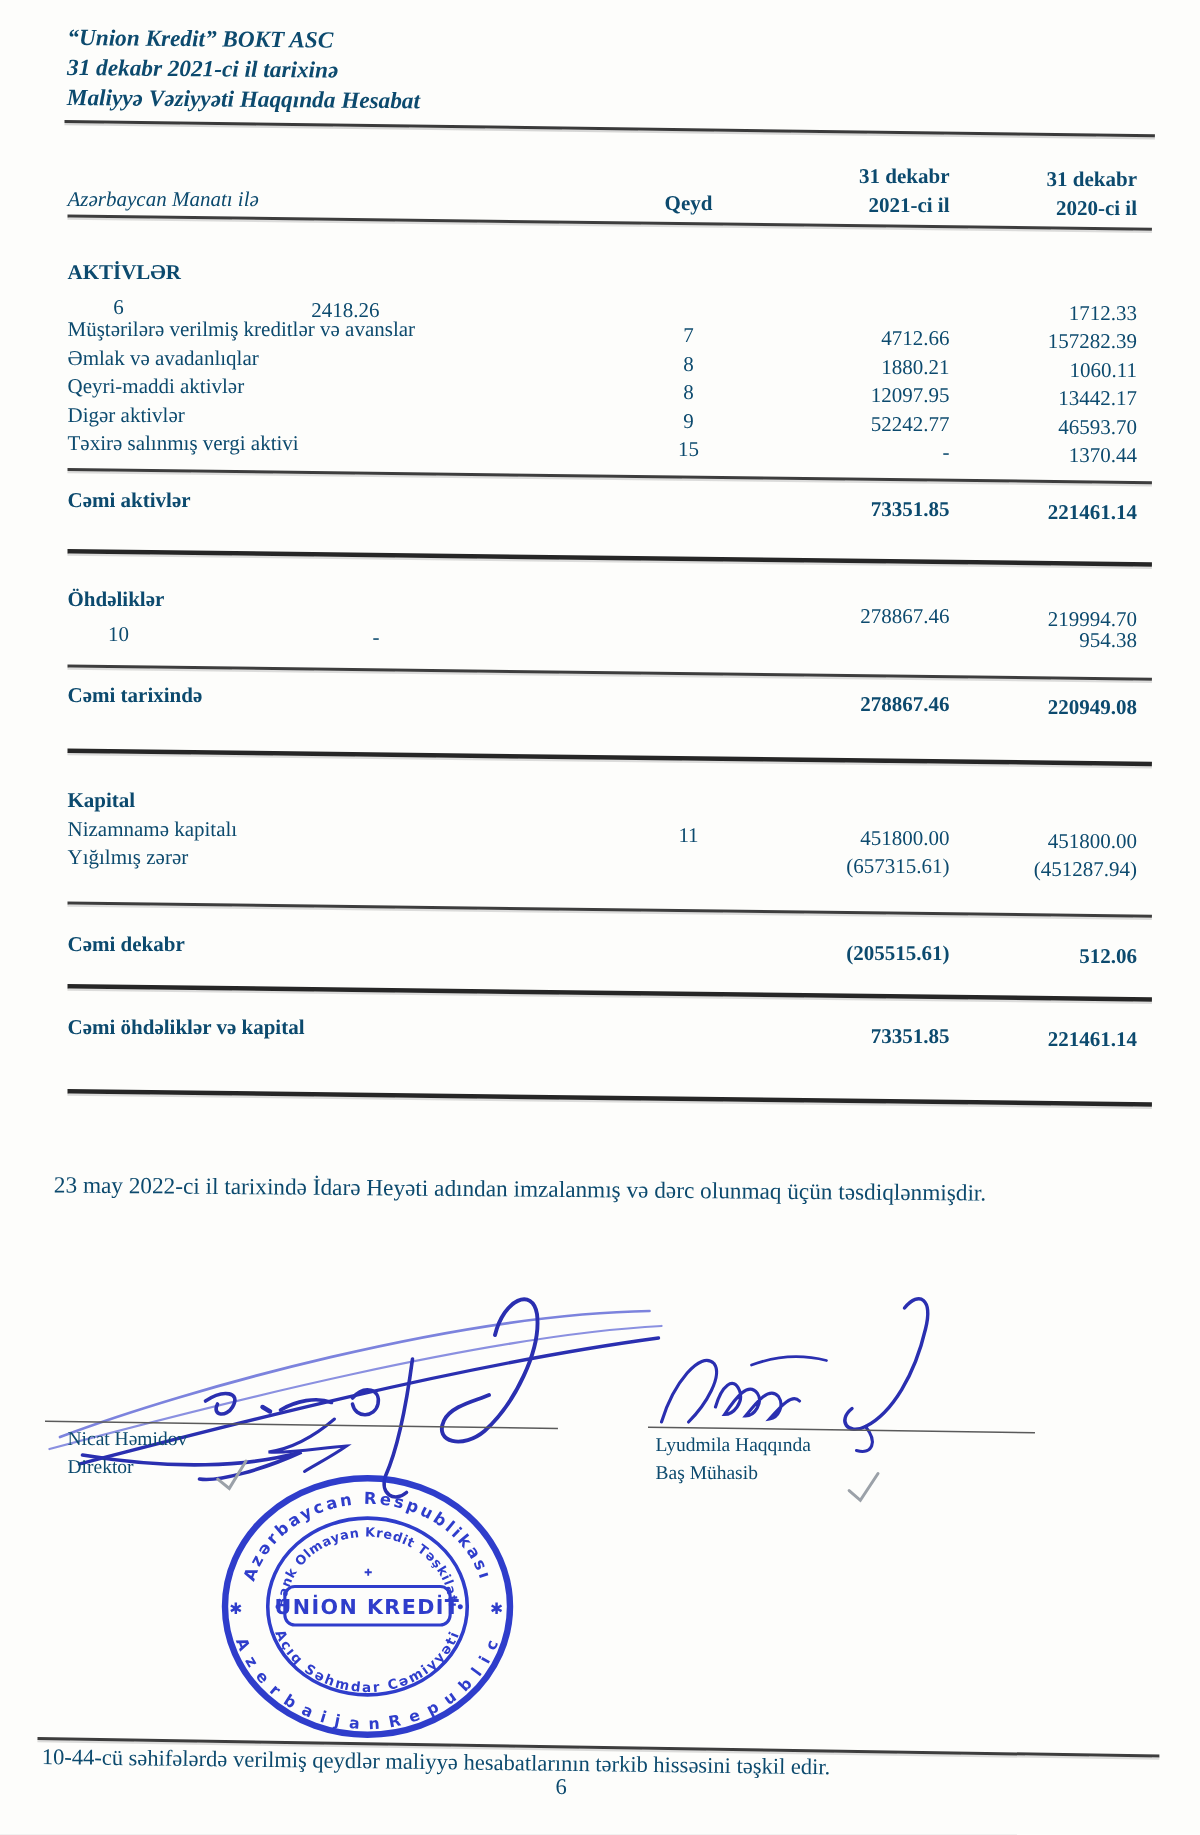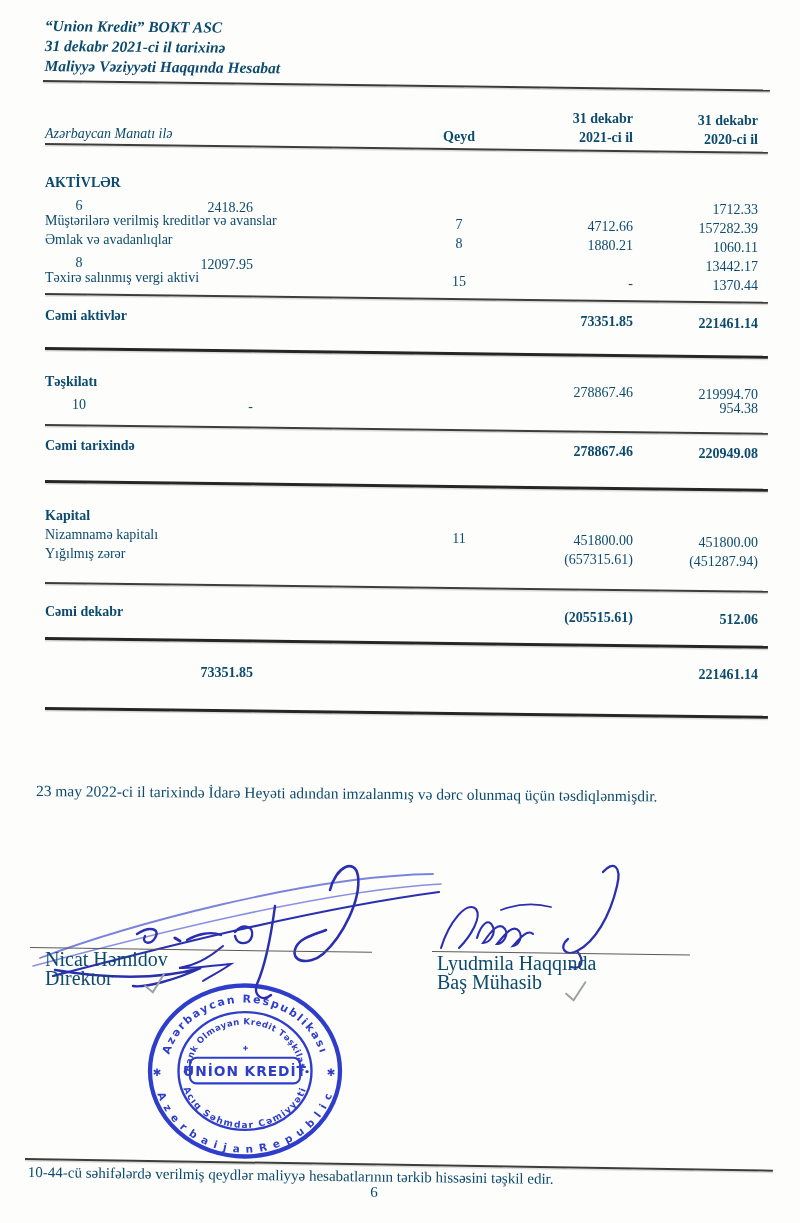--- a/index.html
+++ b/index.html
@@ -63,21 +63,21 @@
   
   .approval{
     position:absolute;left:36px;top:766px;width:740px;
     font-size:15.5px;transform:rotate(0.5deg);transform-origin:0 0;
   }
   
   .sig-line{position:absolute;height:0;border-top:1.6px solid #5a5a5a;
             transform:rotate(0.8deg);transform-origin:0 50%;}
   .sig-line.left{left:30px;top:947px;width:342px;}
   .sig-line.right{left:432px;top:951px;width:258px;}
-  .sig-names{position:absolute;font-size:20px;line-height:18.5px;}
+  .sig-names{position:absolute;font-size:13px;line-height:18.5px;}
   .sig-names.left{left:45px;top:950px;}
   .sig-names.right{left:437px;top:954px;}
   .sigsvg{position:absolute;}
   .sig-left{left:25px;top:848px;width:440px;height:160px;}
   .sig-right{left:425px;top:858px;width:250px;height:115px;}
   .check{position:absolute;width:26px;height:24px;}
   .check.left{left:142px;top:972px;transform:rotate(-6deg);}
   .check.right{left:563px;top:980px;transform:rotate(-4deg);}
   
   .stamp{position:absolute;left:139px;top:976px;width:212px;height:190px;opacity:.95;}
@@ -134,44 +134,51 @@
       <div class="c-v1">4712.66</div>
       <div class="c-v2">157282.39</div>
     </div>
     <div class="row">
       <div class="c-label">Əmlak və avadanlıqlar</div>
       <div class="c-note">8</div>
       <div class="c-v1">1880.21</div>
       <div class="c-v2">1060.11</div>
     </div>
     <div class="row">
+      <div class="c-label">Qeyri-maddi aktivlər</div>
       <div class="c-note">8</div>
       <div class="c-v1">12097.95</div>
       <div class="c-v2">13442.17</div>
+    </div>
+    <div class="row">
+      <div class="c-label">Digər aktivlər</div>
+      <div class="c-note">9</div>
+      <div class="c-v1">52242.77</div>
+      <div class="c-v2">46593.70</div>
     </div>
     <div class="row">
       <div class="c-label">Təxirə salınmış vergi aktivi</div>
       <div class="c-note">15</div>
       <div class="c-v1">-</div>
       <div class="c-v2">1370.44</div>
     </div>
 
     <div class="rule m-rule1"></div>
 
     <div class="row total m-totassets">
       <div class="c-label">Cəmi aktivlər</div>
       <div class="c-note"></div>
       <div class="c-v1">73351.85</div>
       <div class="c-v2">221461.14</div>
     </div>
 
     <div class="rule thick m-rule2"></div>
 
     <div class="row liab-head m-liab">
-      <div class="c-label sec-head">Təşkilatı</div>
+      <div class="c-label sec-head">Öhdəliklər</div>
       <div class="c-note"></div>
       <div class="c-v1">278867.46</div>
       <div class="c-v2">219994.70</div>
     </div>
     <div class="row">
       <div class="c-note">10</div>
       <div class="c-v1">-</div>
       <div class="c-v2">954.38</div>
     </div>
 
@@ -207,20 +214,21 @@
     <div class="row total m-totcap">
       <div class="c-label">Cəmi dekabr</div>
       <div class="c-note"></div>
       <div class="c-v1">(205515.61)</div>
       <div class="c-v2">512.06</div>
     </div>
 
     <div class="rule thick m-rule6"></div>
 
     <div class="row total m-tottot">
+      <div class="c-label">Cəmi öhdəliklər və kapital</div>
       <div class="c-note"></div>
       <div class="c-v1">73351.85</div>
       <div class="c-v2">221461.14</div>
     </div>
 
     <div class="rule thick m-rule7"></div>
   </div>
 
   <p class="approval">23 may 2022-ci il tarixində İdarə Heyəti adından imzalanmış və dərc olunmaq üçün təsdiqlənmişdir.</p>
 

